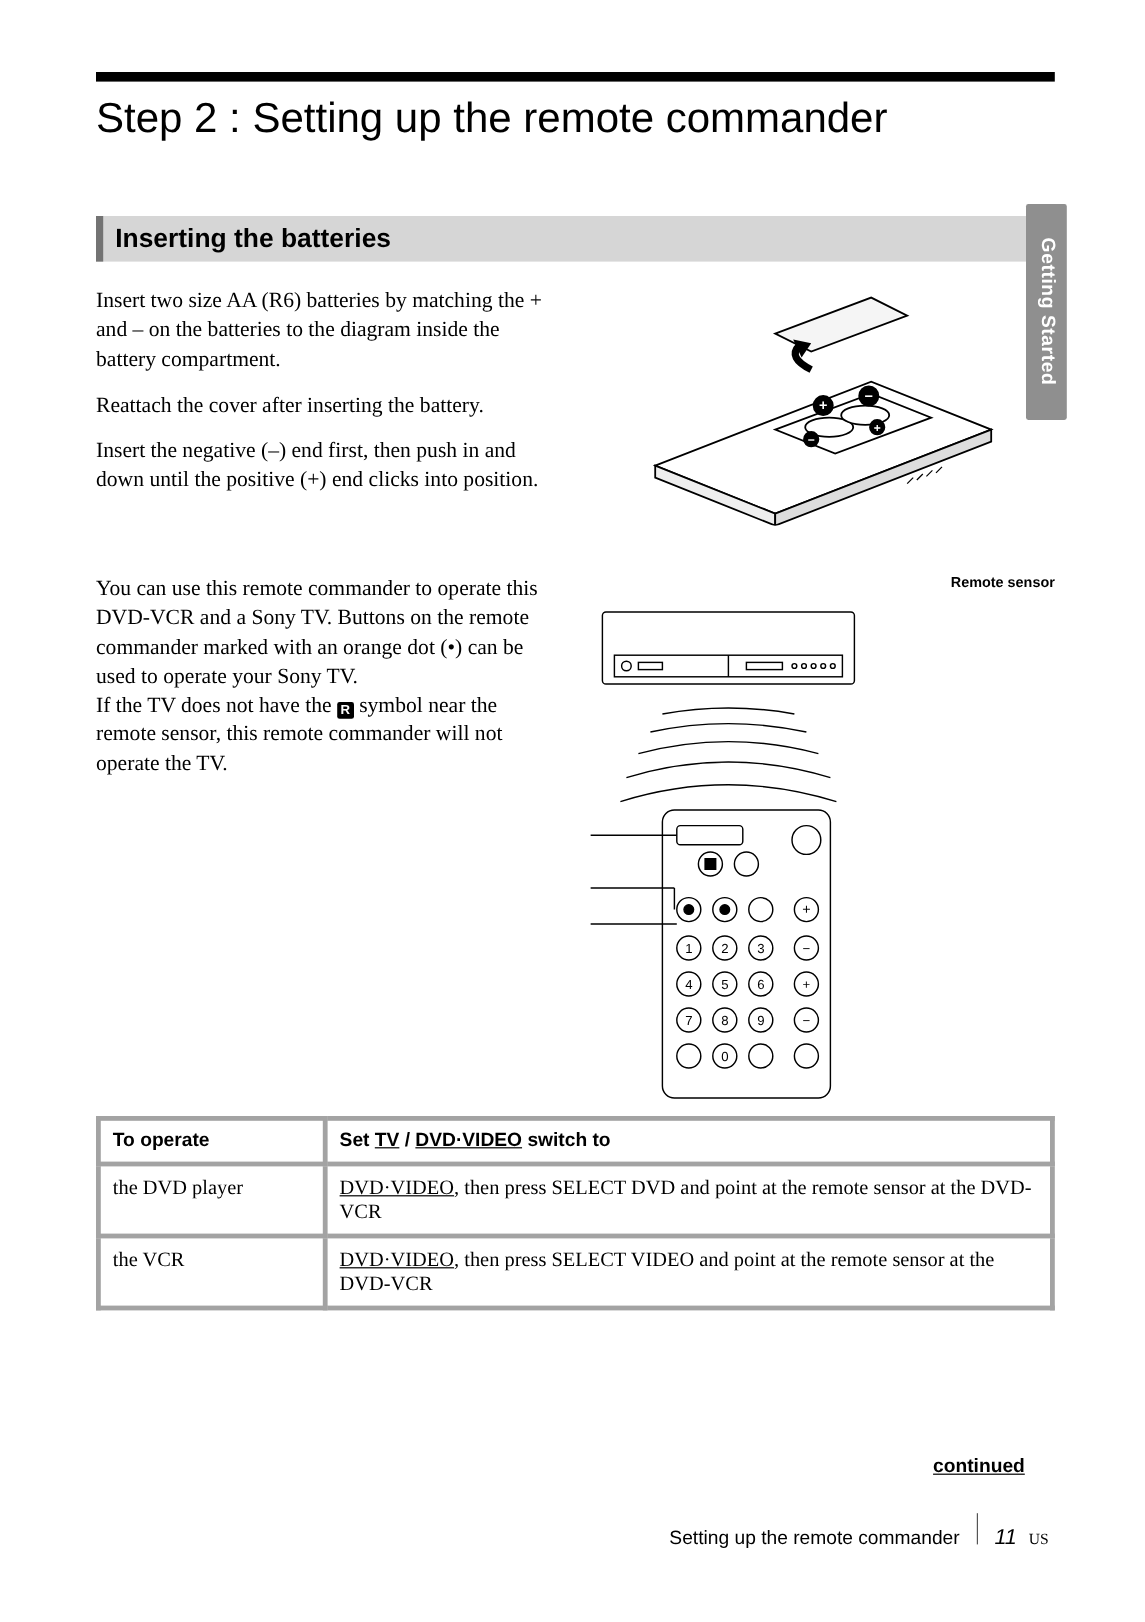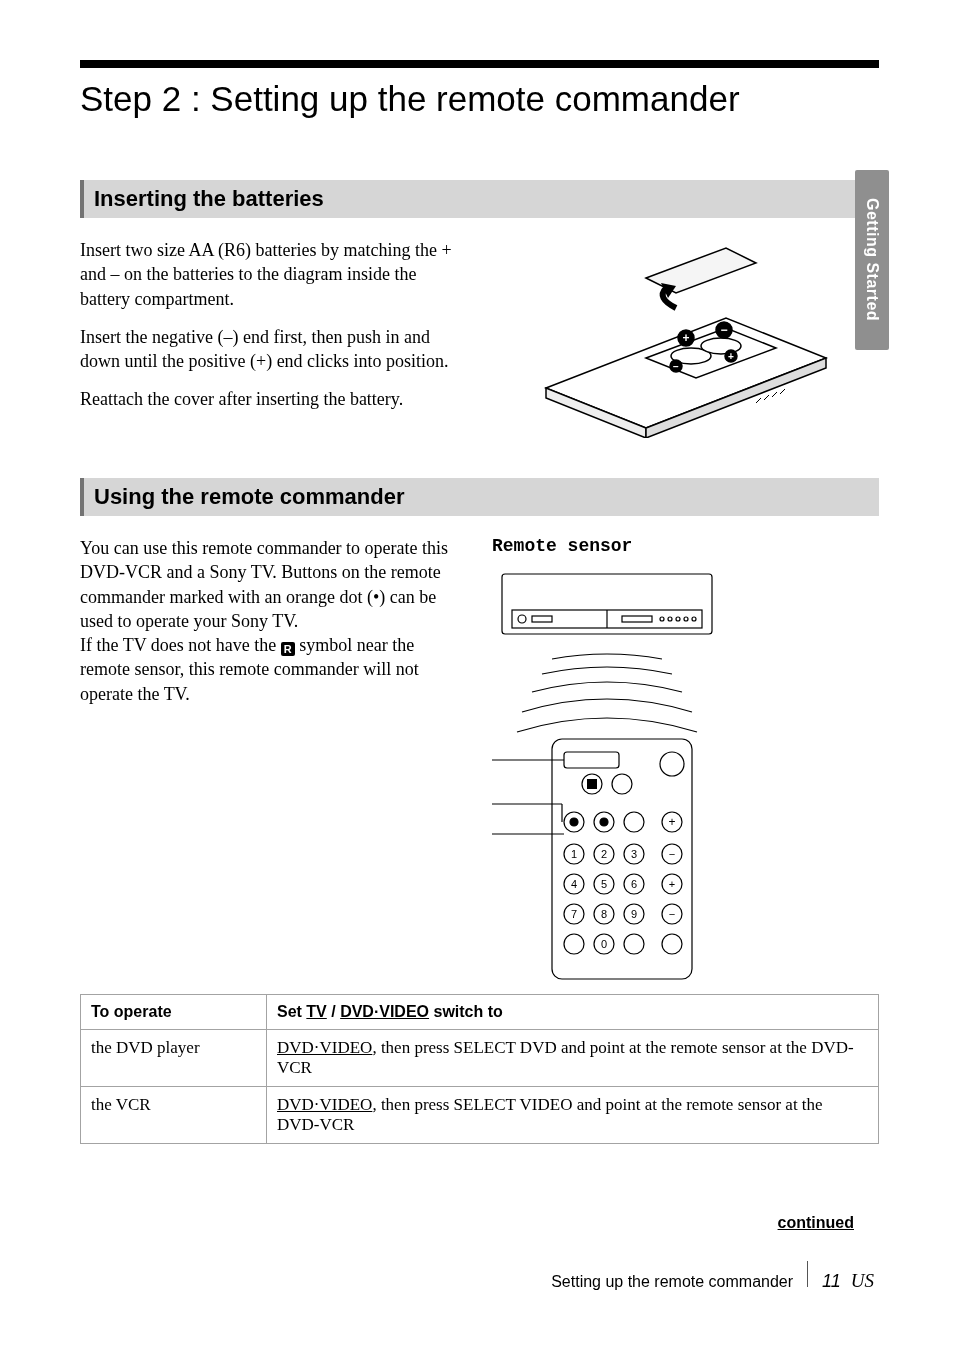--- a/index.html
+++ b/index.html
@@ -26,21 +26,21 @@
     font-weight: 400;
     font-size: 35px;
     margin: 0 0 60px 0;
     line-height: 1.2;
   }
   .section-heading {
     background: #d6d6d6;
     font-family: Arial, Helvetica, sans-serif;
     font-weight: 700;
     font-size: 22px;
-    border-left: 4px solid #737373;
+    border-left: 6px solid #737373;
     padding: 6px 10px;
     margin: 0 0 20px 0;
   }
   .two-col {
     display: flex;
     align-items: flex-start;
     gap: 25px;
     margin-bottom: 40px;
   }
   .text-col {
@@ -76,24 +76,24 @@
   .side-tab span {
     writing-mode: vertical-rl;
     text-orientation: mixed;
     font-family: Arial, Helvetica, sans-serif;
     font-weight: 700;
     color: #fff;
     font-size: 16px;
     letter-spacing: 0.5px;
   }
   .remote-sensor-label {
-    text-align: left;
-    font-family: Liberation Mono, monospace;
-    font-weight: 700;
-    font-size: 18px;
+    text-align: right;
+    font-family: Liberation Sans, sans-serif;
+    font-weight: 700;
+    font-size: 12px;
     margin-bottom: 8px;
   }
   .remote-figure-wrap {
     width: 50%;
   }
   .labels-left {
     font-family: Arial, Helvetica, sans-serif;
     font-weight: 700;
     font-size: 15px;
     text-align: right;
@@ -110,21 +110,21 @@
     font: 700 11px/14px Arial;
     text-align:center;
   }
   table.op-table {
     width: 100%;
     border-collapse: collapse;
     font-size: 17px;
     margin-top: 10px;
   }
   table.op-table th, table.op-table td {
-    border: 1px solid #a3a3a3;
+    border: 4px solid #a3a3a3;
     padding: 8px 10px;
     vertical-align: top;
     text-align: left;
   }
   table.op-table th {
     font-family: Arial, Helvetica, sans-serif;
     font-weight: 700;
     font-size: 16px;
   }
   .u { text-decoration: underline; }
@@ -150,43 +150,42 @@
   .footer .divider {
     border-left: 1px solid #555;
     height: 26px;
     margin: 0 4px -4px 4px;
   }
   .footer .pn {
     font-size: 18px;
     font-style: italic;
   }
   .footer .us {
-    font-size: 19px;
-    font-style: italic;
+    font-size: 13px;
     font-family: "Times New Roman", serif;
   }
 </style>
 </head>
 <body>
 
 <div class="page">
 
   <div class="side-tab">
     <span>Getting Started</span>
   </div>
 
   <div class="title-rule"></div>
   <h1 class="page-title">Step 2 : Setting up the remote commander</h1>
 
   <div class="section-heading">Inserting the batteries</div>
   <div class="two-col">
     <div class="text-col">
       <p>Insert two size AA (R6) batteries by matching the + and – on the batteries to the diagram inside the battery compartment.</p>
+      <p>Reattach the cover after inserting the battery.</p>
       <p>Insert the negative (–) end first, then push in and down until the positive (+) end clicks into position.</p>
-      <p>Reattach the cover after inserting the battery.</p>
     </div>
     <div class="illus-col">
       <div class="illus-placeholder">
         <svg width="320" height="200" viewBox="0 0 320 200">
           <g stroke="#000" stroke-width="1.5" fill="none">
 
             <path d="M20 150 L200 80 L300 120 L120 190 Z" fill="#fff"></path>
             <path d="M20 150 L20 160 L120 200 L120 190 Z" fill="#eee"></path>
             <path d="M120 190 L300 120 L300 130 L120 200 Z" fill="#ddd"></path>
 
@@ -214,21 +213,20 @@
               <line x1="238" y1="162" x2="243" y2="157"></line>
               <line x1="246" y1="159" x2="251" y2="154"></line>
               <line x1="254" y1="156" x2="259" y2="151"></line>
             </g>
           </g>
         </svg>
       </div>
     </div>
   </div>
 
-  <div class="section-heading">Using the remote commander</div>
   <div class="two-col" style="margin-bottom:10px;">
     <div class="text-col">
       <p>
         <span>You can use this remote commander to operate this DVD-VCR and a Sony TV. Buttons on the remote commander marked with an orange dot (•) can be used to operate your Sony TV.</span>
         <br>
         <span>If the TV does not have the </span><span class="mini-symbol">R</span><span> symbol near the remote sensor, this remote commander will not operate the TV.</span>
       </p>
     </div>
 
     <div class="remote-figure-wrap">

